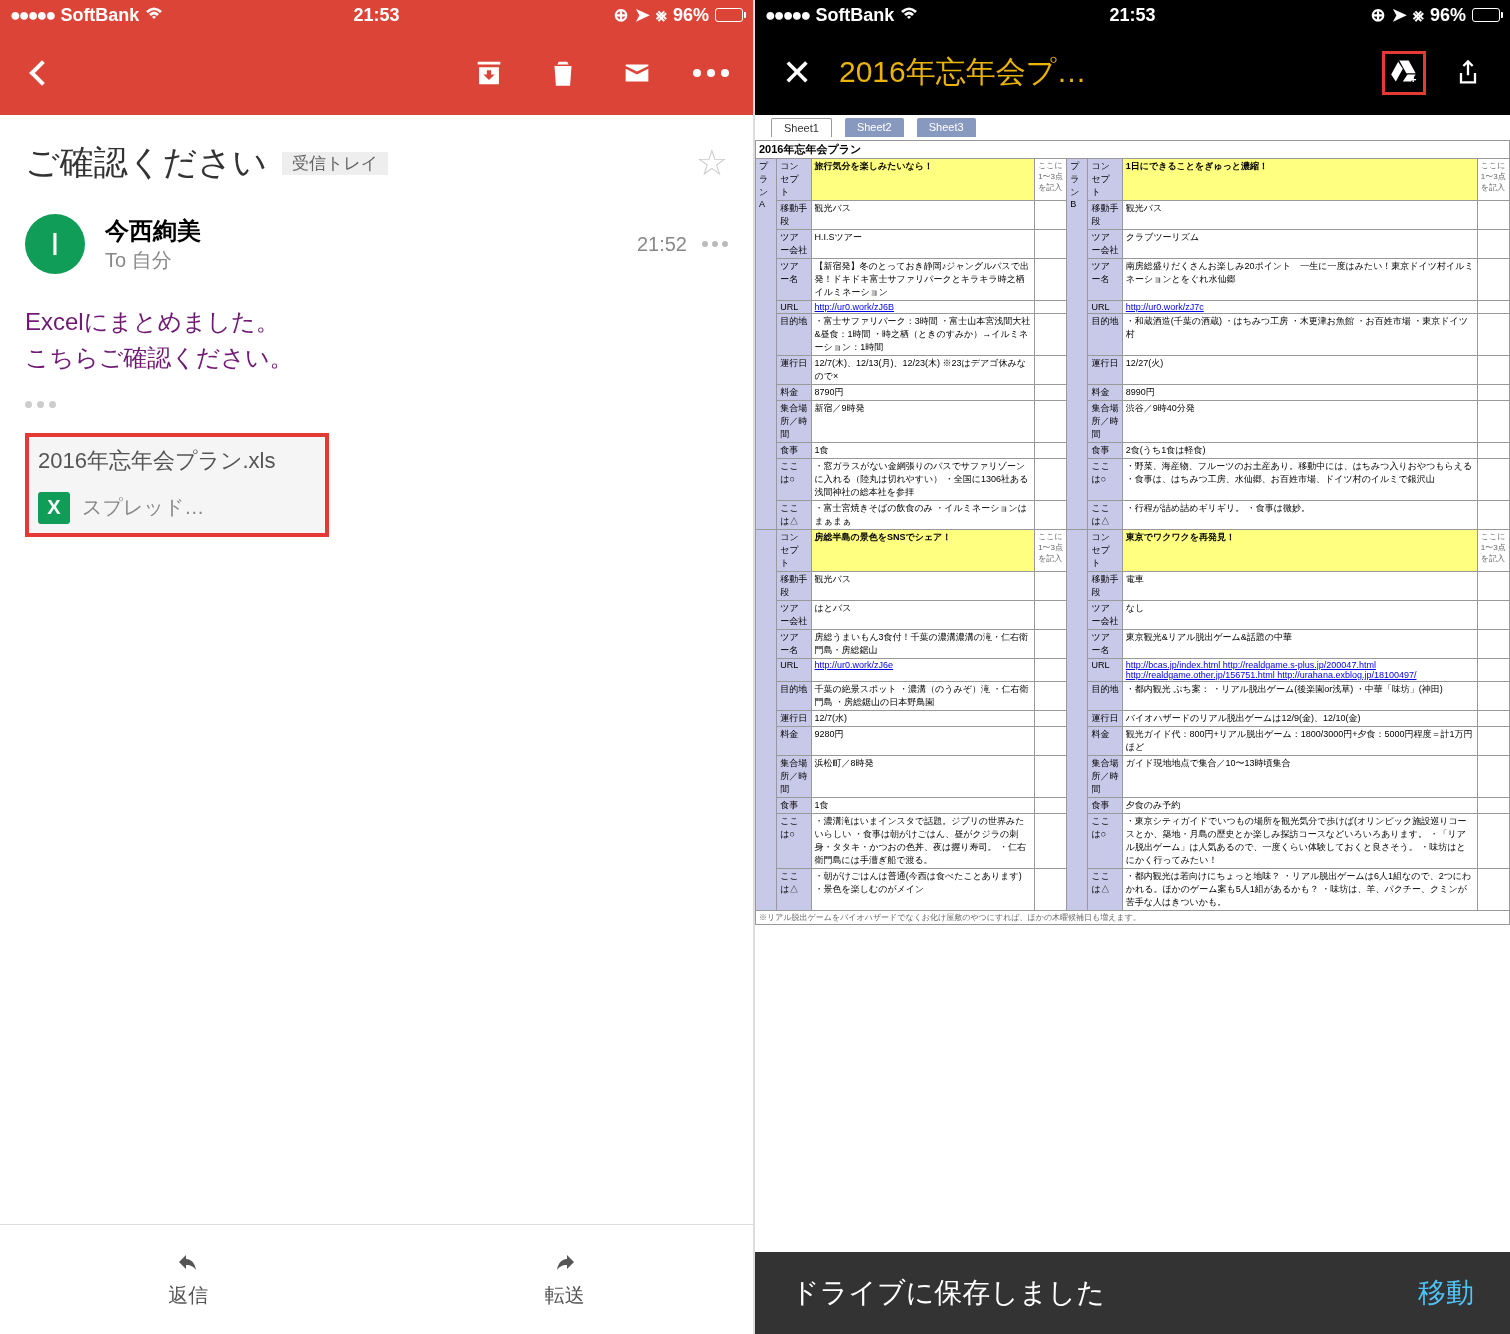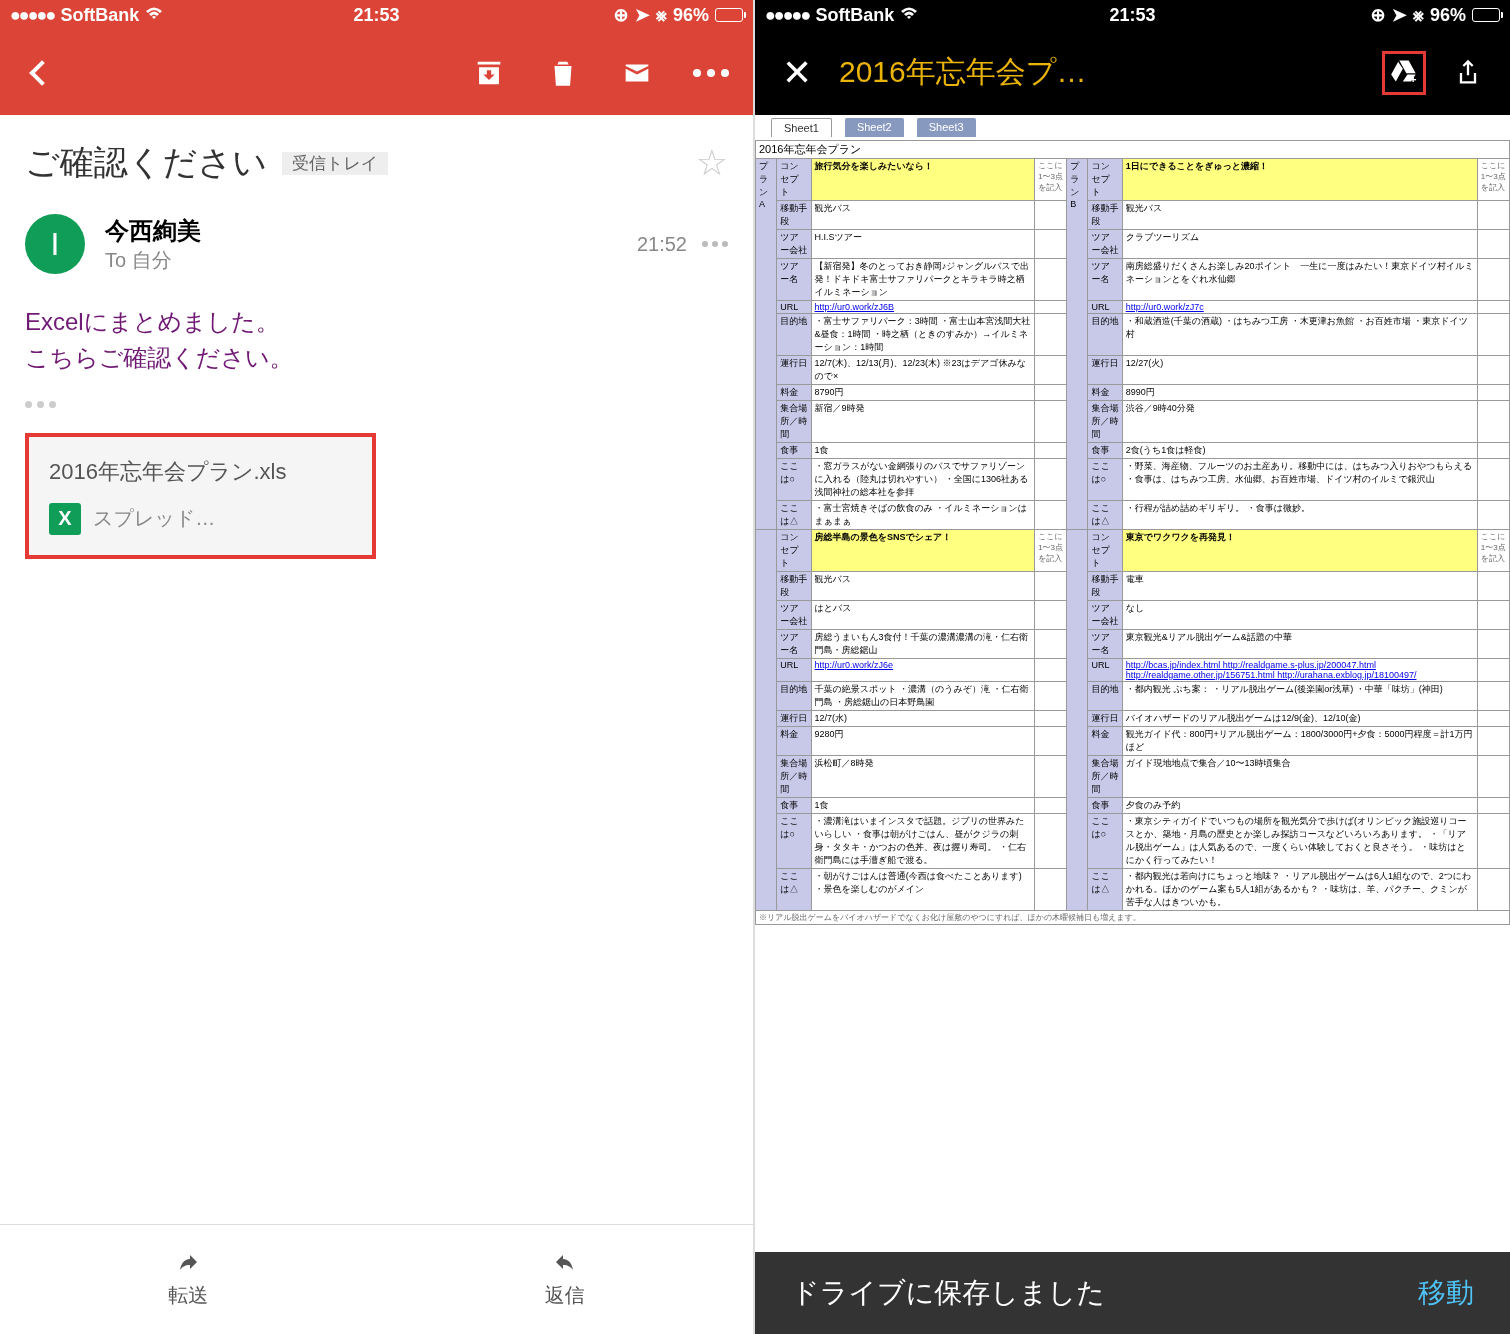--- a/index.html
+++ b/index.html
@@ -39,21 +39,21 @@
 .sender-name { font-size: 24px; font-weight: 600; }
 .sender-to { font-size: 20px; color: #888; }
 .sender-right { display: flex; align-items: center; gap: 15px; color: #888; }
 .sender-time { font-size: 20px; }
 .small-dots { display: flex; gap: 4px; }
 .small-dots span { width: 6px; height: 6px; background: #bbb; border-radius: 50%; }
 .email-text { font-size: 24px; line-height: 1.5; color: #701a75; margin-bottom: 25px; }
 .three-dots-row { display: flex; gap: 5px; margin-bottom: 25px; }
 .three-dots-row span { width: 7px; height: 7px; background: #ccc; border-radius: 50%; }
 
-.attachment { border: 4px solid #e53935; background: #f5f5f5; padding: 20px; width: 351px; }
+.attachment { border: 4px solid #e53935; background: #f5f5f5; padding: 9px; width: 304px; }
 .attach-name { font-size: 22px; color: #555; margin-bottom: 15px; line-height: 1.4; }
 .attach-type-row { display: flex; align-items: center; gap: 12px; }
 .xls-icon { width: 32px; height: 32px; background: #0f9d58; color: #fff; display: flex; align-items: center; justify-content: center; font-weight: bold; font-size: 20px; border-radius: 3px; }
 .attach-type { font-size: 20px; color: #888; }
 
 .bottom-bar { height: 110px; border-top: 1px solid #ddd; display: flex; }
 .bottom-btn { flex: 1; display: flex; flex-direction: column; align-items: center; justify-content: center; gap: 8px; color: #555; cursor: pointer; }
 .bottom-btn svg { fill: #555; }
 .bottom-label { font-size: 20px; }
 
@@ -65,21 +65,21 @@
 .drive-icon { color: #fff; position: relative; }
 .share-icon { color: #fff; }
 
 .sheet-area { flex: 1; background: #fff; overflow: hidden; }
 .sheet-tabs { display: flex; gap: 2px; padding: 3px 5px; background: #fff; }
 .sheet-tab { padding: 3px 12px; font-size: 11px; background: #8899c0; color: #fff; border-radius: 2px 2px 0 0; margin-left: 11px; }
 .sheet-tab.active { background: #fff; color: #333; border: 1px solid #999; border-bottom: none; }
 
 .spreadsheet { font-size: 9px; width: 100%; border-collapse: collapse; }
 .spreadsheet td { border: 1px solid #999; padding: 1px 3px; vertical-align: top; }
-.sheet-title-row td { font-size: 11px; font-weight: normal; border-radius: 7px; }
+.sheet-title-row td { font-size: 11px; font-weight: bold; border-radius: 7px; }
 .col-label { background: #c8c8e8; }
 .concept-cell { background: #ffff80; font-weight: bold; }
 .url-cell { color: #0000ee; text-decoration: underline; }
 .note-col { font-size: 8px; color: #666; }
 
 .toast { position: absolute; bottom: 0; left: 0; right: 0; background: #333; color: #fff; padding: 22px 36px; display: flex; justify-content: space-between; align-items: center; font-size: 28px; }
 .toast-action { color: #4fc3f7; }
 </style>
 </head>
 <body>
@@ -170,29 +170,29 @@
       <div class="attach-type-row">
         <div class="xls-icon">X</div>
         <div class="attach-type">スプレッド…</div>
       </div>
     </div>
   </div>
 
   <div class="bottom-bar">
     <div class="bottom-btn">
       <svg width="30" height="24" viewBox="0 0 24 24">
-          <path d="M14 9V5l7 7-7 7v-4c-5 0-8 2-10 5 1-6 4-11 10-11z"></path>
-        </svg>
-      <span class="bottom-label">転送</span>
+          <path d="M10 9V5l-7 7 7 7v-4c5 0 8 2 10 5-1-6-4-11-10-11z"></path>
+        </svg>
+      <span class="bottom-label">返信</span>
     </div>
     <div class="bottom-btn">
       <svg width="30" height="24" viewBox="0 0 24 24">
-          <path d="M10 9V5l-7 7 7 7v-4c5 0 8 2 10 5-1-6-4-11-10-11z"></path>
-        </svg>
-      <span class="bottom-label">返信</span>
+          <path d="M14 9V5l7 7-7 7v-4c-5 0-8 2-10 5 1-6 4-11 10-11z"></path>
+        </svg>
+      <span class="bottom-label">転送</span>
     </div>
   </div>
 </div>
 
 <div class="pane pane-right">
   <div class="status-bar black">
     <div class="status-left">
       <span class="dots">●●●●●</span>
       <span>SoftBank</span>
       <span>

